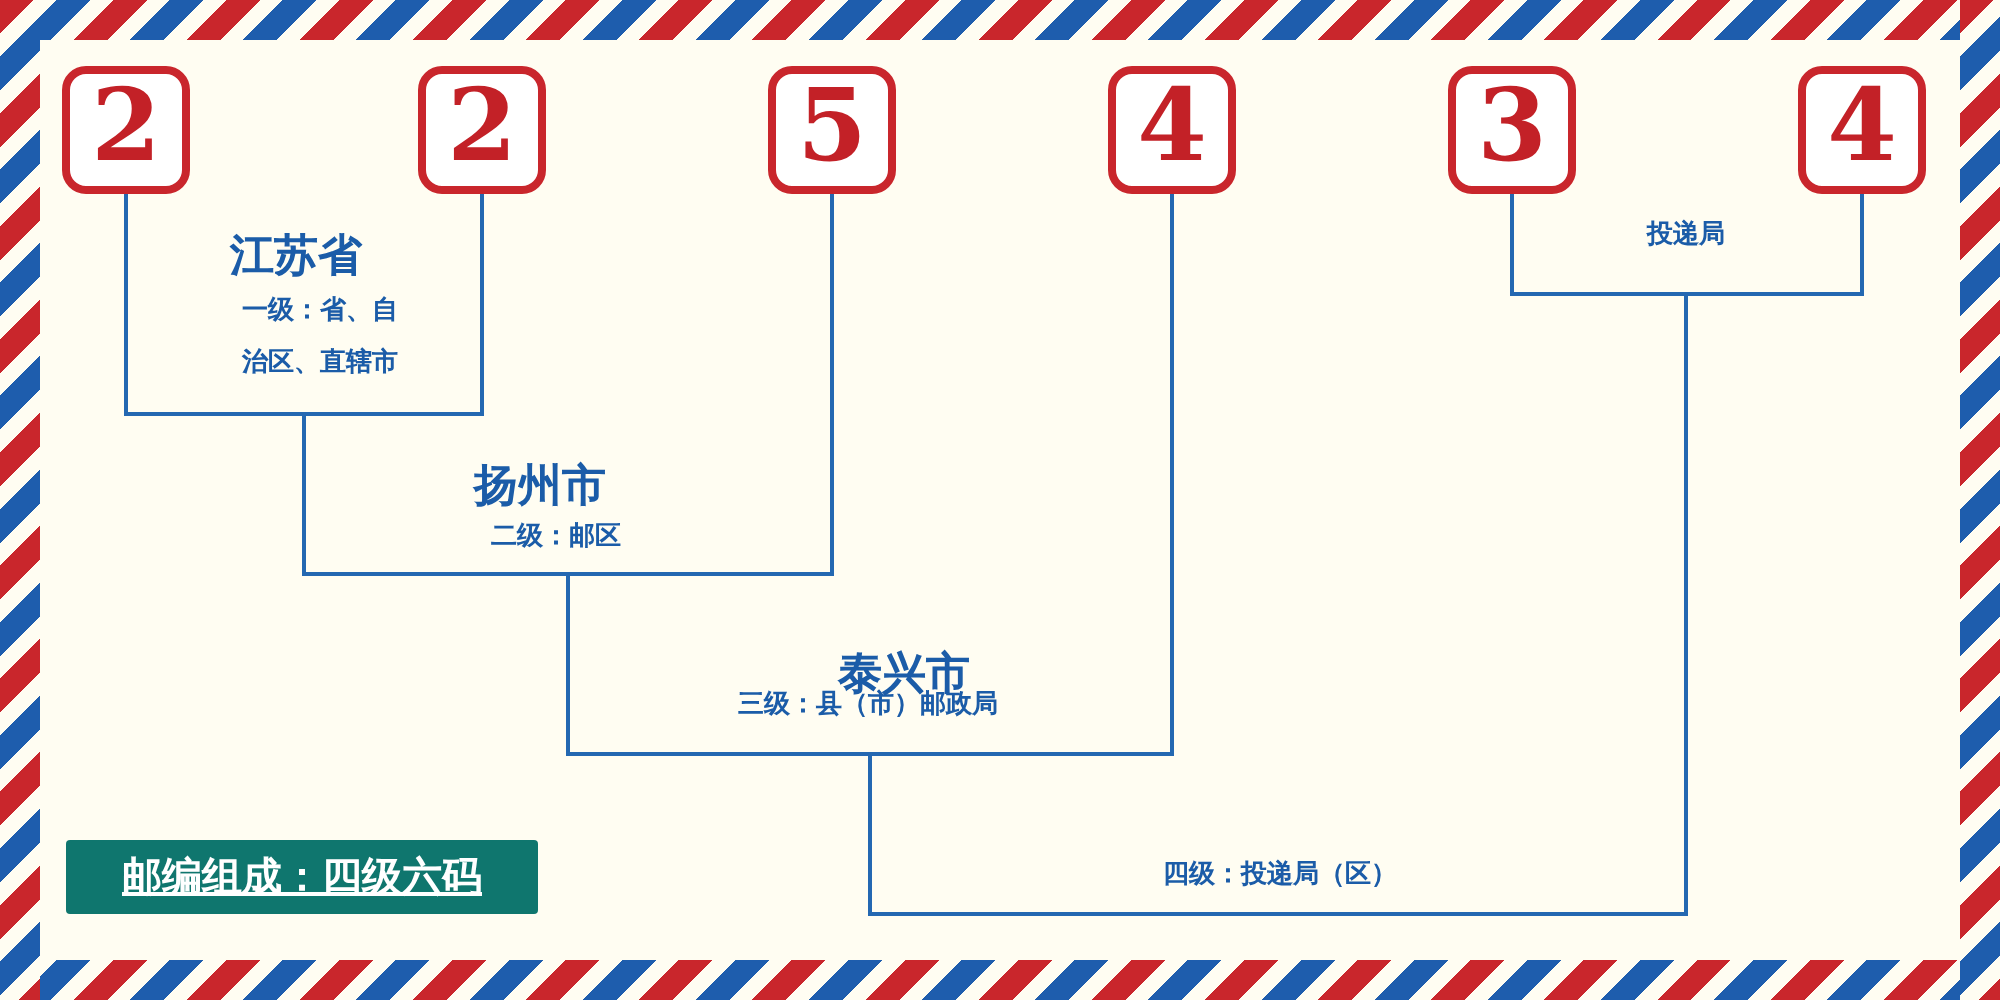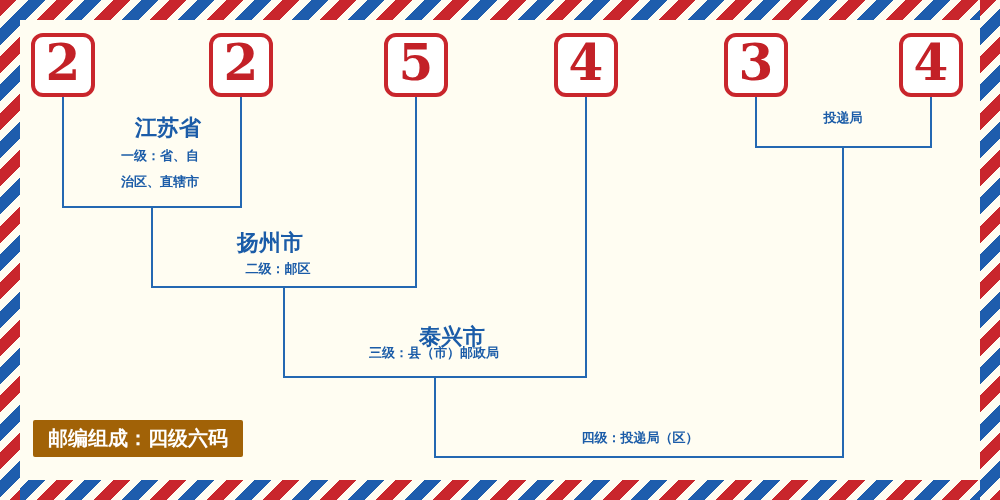--- a/index.html
+++ b/index.html
@@ -54,43 +54,44 @@
     position: absolute;
     transform: translateX(-50%);
     color: #1b5ca8;
     font-weight: 700;
     white-space: nowrap;
     text-align: center;
   }
   .lbl-big { font-size: 22px; }
   .lbl-sm  { font-size: 13px; line-height: 26px; }
 
-  .lbl-province-name { left: 168px; top: 113px; }
+  .lbl-province-name { left: 148px; top: 113px; }
   .lbl-province-desc { left: 160px; top: 143px; }
   .lbl-city-name     { left: 270px; top: 228px; text-align: right; }
   .lbl-city-desc     { left: 278px; top: 256px; }
   .lbl-county-name   { left: 452px; top: 310px; margin-top: 12px; }
   .lbl-county-desc   { left: 434px; top: 340px; }
   .lbl-delivery      { left: 843px; top: 105px; }
   .lbl-branch-name   { left: 637px; top: 392px; }
   .lbl-branch-desc   { left: 640px; top: 425px; }
 
   
   .badge {
     position: absolute;
     left: 33px; top: 420px;
     height: 37px;
-    padding: 0 15px;
-    background: #a16207;
+    padding: 0 28px;
+    background: #0f766e;
     color: #ffffff;
     font-size: 20px;
     font-weight: 700;
     line-height: 37px;
     border-radius: 2px;
     white-space: nowrap;
+    text-decoration: underline;
   }
 </style>
 </head>
 <body>
 
 <div class="poster">
 
   <div class="stripe top"></div>
   <div class="stripe bottom"></div>
   <div class="stripe left"></div>

